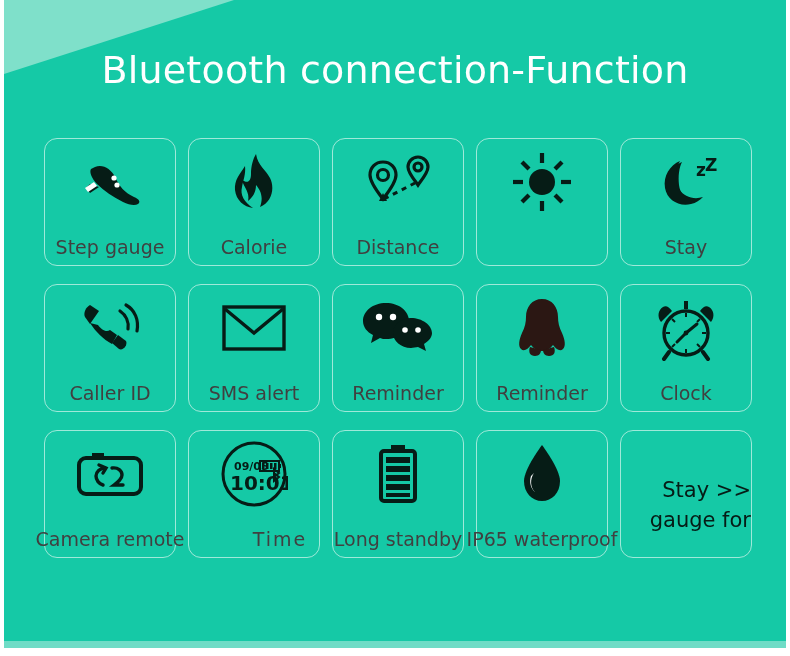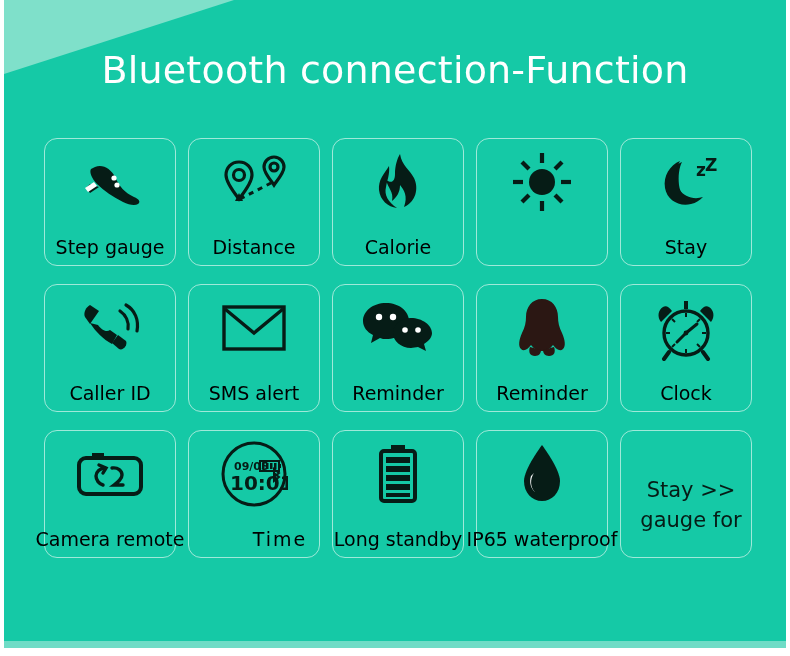--- a/index.html
+++ b/index.html
@@ -94,37 +94,37 @@
     width: 100%;
     padding-top: 4px;
     box-sizing: border-box;
   }
   .tile .icon svg { display: block; }
   .tile .label {
     position: absolute;
     bottom: 7px;
     left: 50%;
     transform: translateX(-50%);
-    color: #000000;
+    color: #404040;
     font-size: 19px;
     line-height: 22px;
     white-space: nowrap;
     font-family: "DejaVu Sans", "Liberation Sans", sans-serif;
     font-weight: 400;
   }
   
   .label-wide { z-index: 5; }
   .tile-text-only {
     justify-content: center;
   }
   .tile-text-only .text-lines {
     color: #061c16;
     font-size: 21px;
     line-height: 30px;
-    text-align: center;
+    text-align: right;
     padding-left: 10px;
     width: 100%;
     box-sizing: border-box;
     margin-top: 22px;
     font-family: "DejaVu Sans", "Liberation Sans", sans-serif;
   }
   .tr { letter-spacing: 2px; margin-left: 26px; }
 </style>
 </head>
 <body>
@@ -151,42 +151,42 @@
                 <path d="M12 31 L21 25 L24 29 L15 35 Z" fill="#ffffff"></path>
                 <path d="M11 30 L22 23 L25 28 L14 35 Z" fill="#061c16" opacity="0"></path>
               </g>
             </svg>
           </div>
           <div class="label">Step gauge</div>
         </div>
 
         <div class="tile">
           <div class="icon">
+            <svg width="56" height="60" viewBox="0 0 56 60">
+              <path fill="#061c16" d="M30 2 C32 14 40 18 44 26 C49 36 46 50 34 55 C38 44 34 38 30 33 C30 40 27 45 22 49 C24 40 18 36 16 28 C22 32 25 29 25 22 C25 14 27 7 30 2 Z"></path>
+              <path fill="#061c16" d="M19 14 C14 22 8 28 9 38 C10 48 18 55 27 56 C18 50 14 43 16 35 C17 29 20 22 19 14 Z"></path>
+            </svg>
+          </div>
+          <div class="label">Calorie</div>
+        </div>
+
+        <div class="tile">
+          <div class="icon">
             <svg width="74" height="58" viewBox="0 0 74 58">
               <g fill="none" stroke="#061c16" stroke-width="3.2">
                 <path d="M22 9 C30 9 35 15 35 22 C35 30 25 42 22 46 C19 42 9 30 9 22 C9 15 14 9 22 9 Z"></path>
                 <circle cx="22" cy="22" r="5.5"></circle>
                 <path d="M57 4 C63 4 67 9 67 14 C67 20 59 29 57 32 C55 29 47 20 47 14 C47 9 51 4 57 4 Z"></path>
                 <circle cx="57" cy="14" r="4"></circle>
                 <path d="M23 46 L54 30" stroke-dasharray="5 5" stroke-width="3"></path>
               </g>
               <path fill="#061c16" d="M22 40 L26 48 L18 48 Z"></path>
             </svg>
           </div>
           <div class="label">Distance</div>
-        </div>
-
-        <div class="tile">
-          <div class="icon">
-            <svg width="56" height="60" viewBox="0 0 56 60">
-              <path fill="#061c16" d="M30 2 C32 14 40 18 44 26 C49 36 46 50 34 55 C38 44 34 38 30 33 C30 40 27 45 22 49 C24 40 18 36 16 28 C22 32 25 29 25 22 C25 14 27 7 30 2 Z"></path>
-              <path fill="#061c16" d="M19 14 C14 22 8 28 9 38 C10 48 18 55 27 56 C18 50 14 43 16 35 C17 29 20 22 19 14 Z"></path>
-            </svg>
-          </div>
-          <div class="label">Calorie</div>
         </div>
 
         <div class="tile">
           <div class="icon">
             <svg width="62" height="62" viewBox="0 0 62 62">
               <circle cx="31" cy="31" r="13" fill="#061c16"></circle>
               <g stroke="#061c16" stroke-width="4.2" stroke-linecap="butt">
                 <line x1="31" y1="2" x2="31" y2="12"></line>
                 <line x1="31" y1="50" x2="31" y2="60"></line>
                 <line x1="2" y1="31" x2="12" y2="31"></line>

